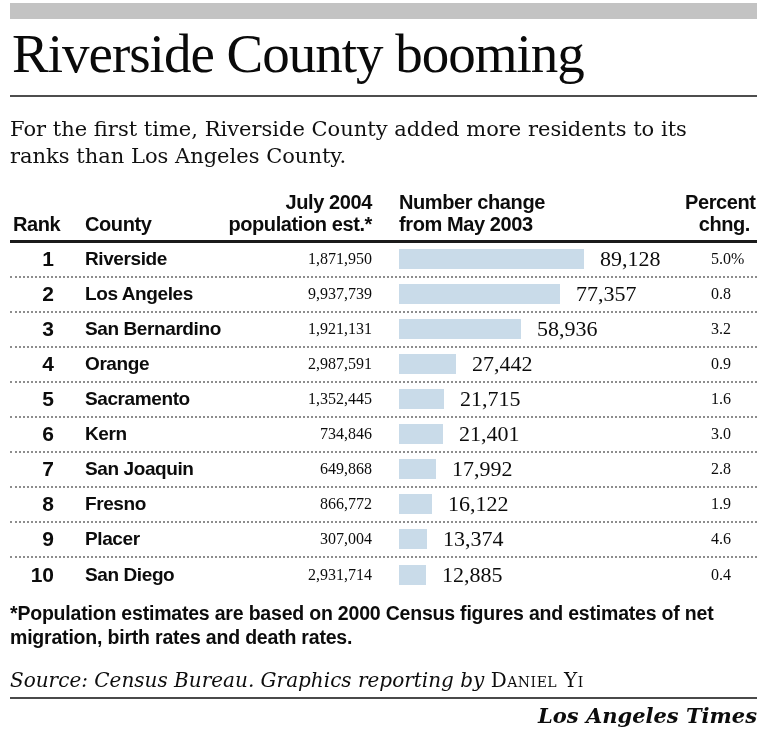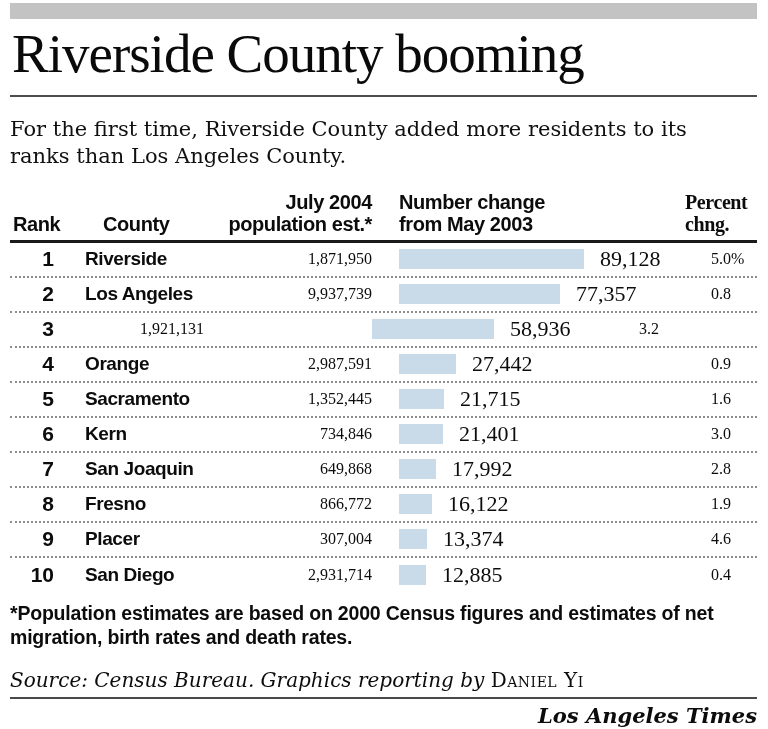--- a/index.html
+++ b/index.html
@@ -33,24 +33,24 @@
   }
 
   .grid { display:grid; grid-template-columns:44px 150px 168px 27px 1fr 72px; }
 
   .thead {
     margin-top:9px; align-items:end;
     border-bottom:3px solid #1b1b1b; padding-bottom:5px;
     font-weight:700; font-size:20px; line-height:22px; letter-spacing:-0.4px;
   }
   .rank-h { padding-left:3px; white-space:nowrap; }
-  .county-h { padding-left:49px; white-space:nowrap; }
+  .county-h { padding-left:31px; white-space:nowrap; }
   .pop-h { text-align:right; white-space:nowrap; }
   .change-h { white-space:nowrap; }
-  .pct-h { padding-right:7px; white-space:nowrap;font-family:Liberation Serif, serif; }
+  .pct-h { text-align:right; padding-right:7px; white-space:nowrap; }
 
   .row { height:35px; align-items:center; border-bottom:2px dotted #8d8d8d; }
   .row:last-child { border-bottom:none; }
   .rank-cell { text-align:right; font-weight:700; font-size:21px; }
   .county-cell { padding-left:31px; font-weight:700; font-size:19px; letter-spacing:-0.4px; white-space:nowrap; }
   .pop-cell { text-align:right; font-family:"Liberation Serif", serif; font-size:16px; }
   .change-cell { display:flex; align-items:center; }
   .bar { height:20px; background:#c9dbe9; flex:0 0 auto; }
   .change-label { margin-left:16px; font-family:"Liberation Serif", serif; font-size:22px; white-space:nowrap; }
   .pct-cell { display:flex; justify-content:flex-end; padding-right:7px; font-family:"Liberation Serif", serif; font-size:16px; }
@@ -116,20 +116,21 @@
         <div class="bar" style="width: 161px; background: rgb(201, 219, 233);"></div>
         <div class="change-label">77,357</div>
       </div>
       <div class="pct-cell">
           <span class="pct-num">0.8</span>
           <span class="pct-suffix"></span>
         </div>
     </div>
       <div class="grid row">
       <div class="rank-cell">3</div>
+      <div class="county-cell">San Bernardino</div>
       <div class="pop-cell">1,921,131</div>
       <div></div>
       <div class="change-cell">
         <div class="bar" style="width: 122px; background: rgb(201, 219, 233);"></div>
         <div class="change-label">58,936</div>
       </div>
       <div class="pct-cell">
           <span class="pct-num">3.2</span>
           <span class="pct-suffix"></span>
         </div>

